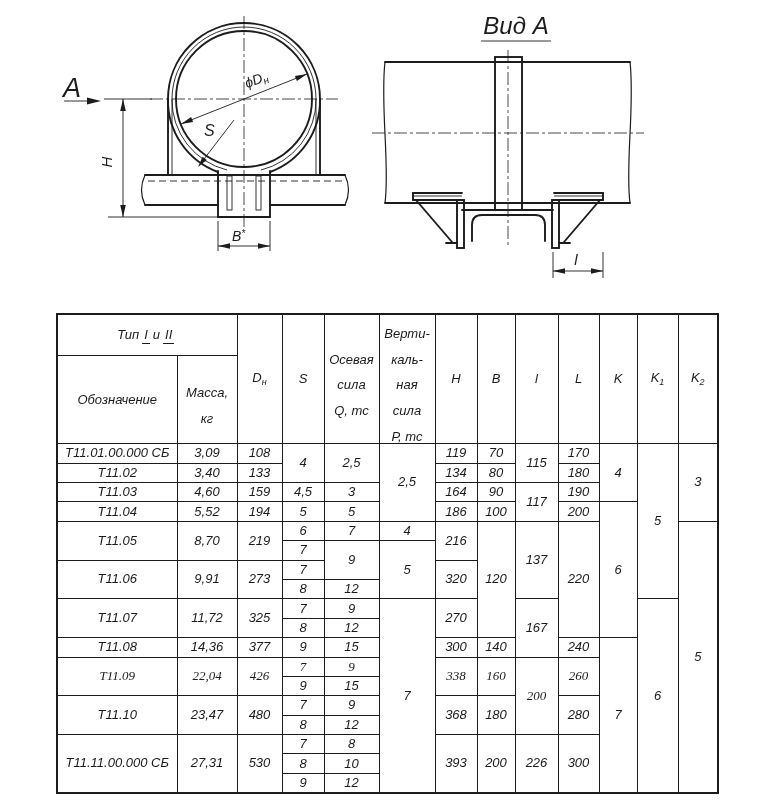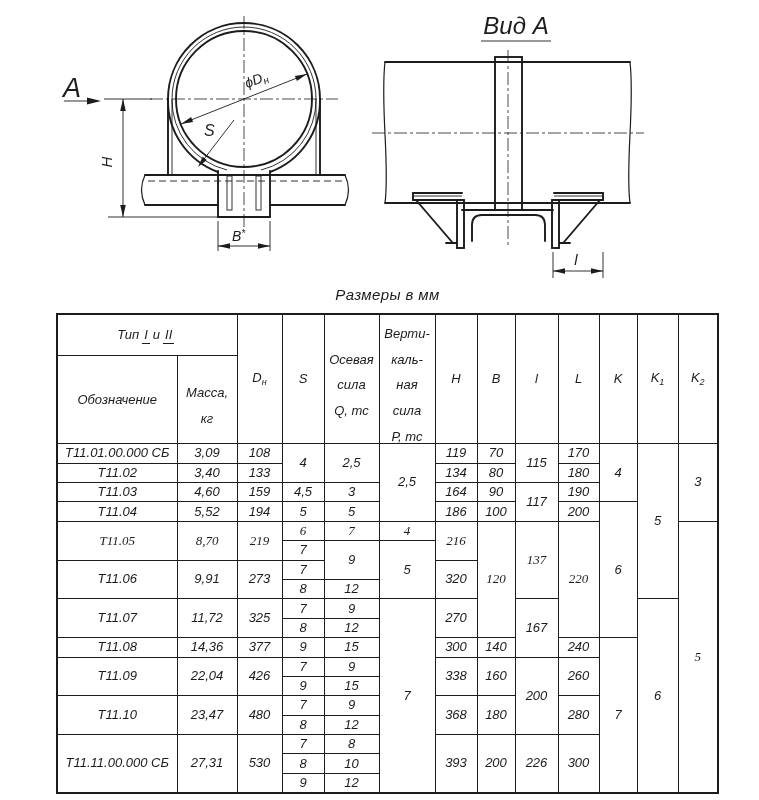--- a/index.html
+++ b/index.html
@@ -127,21 +127,20 @@
 
       <line class="thin" x1="553" y1="252" x2="553" y2="278"></line>
       <line class="thin" x1="603" y1="252" x2="603" y2="278"></line>
       <line class="thin" x1="553" y1="271" x2="603" y2="271"></line>
       <polygon class="ah" points="553,271 565,268.2 565,273.8"></polygon>
       <polygon class="ah" points="603,271 591,268.2 591,273.8"></polygon>
       <text class="lbl" x="576" y="265" font-size="15" text-anchor="middle">l</text>
     </g>
   </svg>
 
-  <div class="note">Размеры в мм</div>
 
   <table class="dims" id="dim-table">
       <colgroup>
         <col style="width: 120px;">
         <col style="width: 60px;">
         <col style="width: 45px;">
         <col style="width: 42px;">
         <col style="width: 55px;">
         <col style="width: 56px;">
         <col style="width: 42px;">
@@ -222,21 +221,21 @@
           <td class="des"><span>Т11.04</span></td>
           <td><span>5,52</span></td>
           <td><span>194</span></td>
           <td><span>5</span></td>
           <td><span>5</span></td>
           <td><span>186</span></td>
           <td><span>100</span></td>
           <td><span>200</span></td>
           <td rowspan="7"><span>6</span></td>
         </tr>
-        <tr style="height: 19.4px; font-family: Liberation Serif, serif;">
+        <tr style="height: 19.4px;">
           <td rowspan="2" class="des"><span>Т11.05</span></td>
           <td rowspan="2"><span>8,70</span></td>
           <td rowspan="2"><span>219</span></td>
           <td><span>6</span></td>
           <td><span>7</span></td>
           <td><span>4</span></td>
           <td rowspan="2"><span>216</span></td>
           <td rowspan="6"><span>120</span></td>
           <td rowspan="4"><span>137</span></td>
           <td rowspan="6"><span>220</span></td>
@@ -277,21 +276,21 @@
           <td class="des"><span>Т11.08</span></td>
           <td><span>14,36</span></td>
           <td><span>377</span></td>
           <td><span>9</span></td>
           <td><span>15</span></td>
           <td><span>300</span></td>
           <td><span>140</span></td>
           <td><span>240</span></td>
           <td rowspan="8"><span>7</span></td>
         </tr>
-        <tr style="height: 19.4px;">
+        <tr style="height: 19.4px; font-family: Liberation Serif, serif;">
           <td rowspan="2" class="des"><span>Т11.09</span></td>
           <td rowspan="2"><span>22,04</span></td>
           <td rowspan="2"><span>426</span></td>
           <td><span>7</span></td>
           <td><span>9</span></td>
           <td rowspan="2"><span>338</span></td>
           <td rowspan="2"><span>160</span></td>
           <td rowspan="4"><span>200</span></td>
           <td rowspan="2"><span>260</span></td>
         </tr>

